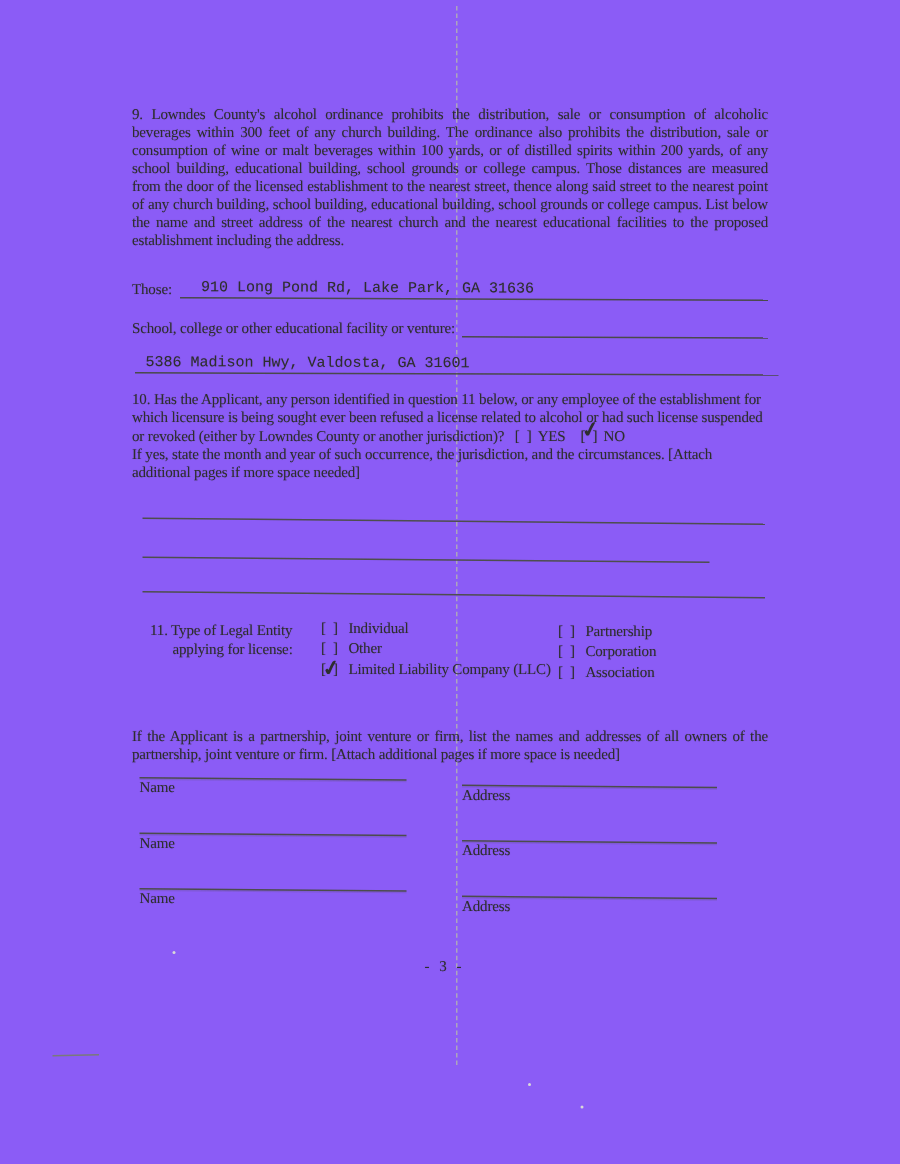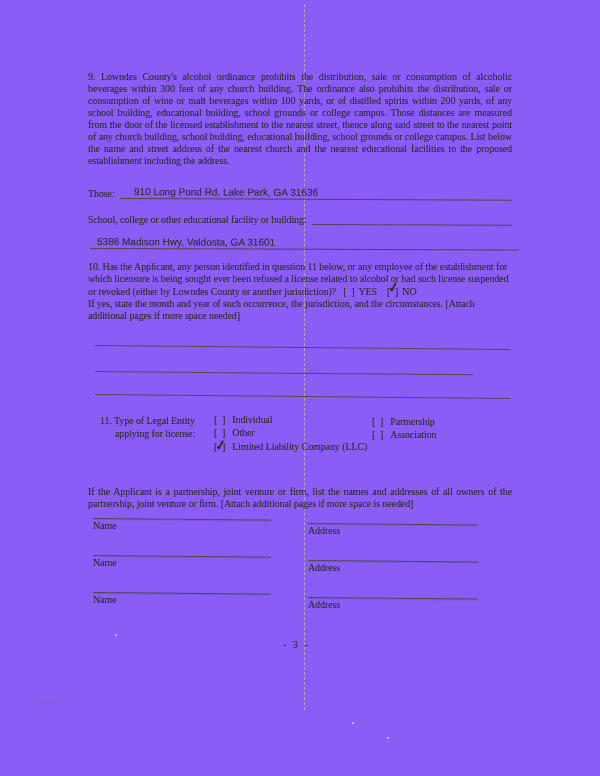--- a/index.html
+++ b/index.html
@@ -23,21 +23,21 @@
   .mark-bl{position:absolute;left:35px;top:703px;width:31px;height:1px;background:#7a7a7a;transform:rotate(-1deg);}
 
   
   .q9{position:absolute;left:88px;top:71px;width:424px;}
 
   .fieldrow{position:absolute;display:flex;align-items:flex-end;}
   .row-church{left:88px;top:186px;width:424px;}
   .row-school{left:88px;top:212px;width:424px;}
   .lbl{flex:none;padding-right:5px;white-space:nowrap;}
   .fill{flex:1 1 auto;border-bottom:1.3px solid #4a4a4a;min-height:12px;transform:rotate(0.25deg);transform-origin:left bottom;}
-  .sansval{font-family:Liberation Sans, sans-serif;letter-spacing:0;}
+  .sansval{font-family:Liberation Mono, monospace;letter-spacing:0;}
   .row-church .sansval{padding-left:14px;}
   .row-addr2{position:absolute;left:90px;top:236px;width:422px;border-bottom:1.3px solid #4a4a4a;padding-left:7px;min-height:12px;transform:rotate(0.2deg);transform-origin:left bottom;}
 
   
   .q10{position:absolute;left:88px;top:261px;width:424px;line-height:12.3px;}
   .cb{position:relative;display:inline-block;white-space:pre;}
   .cb::before{content:"[\00a0\00a0]";}
   .tick{display:none;position:absolute;left:1px;top:-4px;font-size:14px;font-weight:700;transform:rotate(-10deg);}
   .cb.checked .tick{display:block;}
   .tick::before{content:"\2713";}
@@ -79,21 +79,21 @@
   <div class="fold"></div>
 
   <div class="q9 para just">9.  Lowndes County's alcohol ordinance prohibits the distribution, sale or consumption of alcoholic beverages within 300 feet of any church building.  The ordinance also prohibits the distribution, sale or consumption of wine or malt beverages within 100 yards, or of distilled spirits within 200 yards, of any school building, educational building, school grounds or college campus.  Those distances are measured from the door of the licensed establishment to the nearest street, thence along said street to the nearest point of any church building, school building, educational building, school grounds or college campus.  List below the name and street address of the nearest church and the nearest educational facilities to the proposed establishment including the address.</div>
 
   <div class="fieldrow row-church">
     <span class="lbl">Those:</span>
     <span class="fill"><span class="sansval">910 Long Pond Rd, Lake Park, GA 31636</span></span>
   </div>
 
   <div class="fieldrow row-school">
-    <span class="lbl">School, college or other educational facility or building:</span>
+    <span class="lbl">School, college or other educational facility or venture:</span>
     <span class="fill"><span class="sansval"></span></span>
   </div>
 
   <div class="row-addr2">
     <span class="sansval">5386 Madison Hwy, Valdosta, GA 31601</span>
   </div>
 
   <div class="q10 para">
     <span>10. Has the Applicant, any person identified in question 11 below, or any employee of the establishment for which licensure is being sought ever been refused a license related to alcohol or had such license suspended or revoked (either by Lowndes County or another jurisdiction)?</span><span class="cb cb-yes"></span><span class="ynlab">YES</span><span class="cb cb-no checked"><span class="tick"></span></span><span class="ynlab">NO</span>
     <div>If yes, state the month and year of such occurrence, the jurisdiction, and the circumstances.  [Attach additional pages if more space needed]</div>
@@ -120,20 +120,24 @@
     <div class="opt">
       <span class="cb checked"><span class="tick"></span></span>
       <span class="optlbl">Limited Liability Company (LLC)</span>
     </div>
   </div>
 
   <div class="q11col2">
     <div class="opt">
       <span class="cb"></span>
       <span class="optlbl">Partnership</span>
+    </div>
+    <div class="opt">
+      <span class="cb"></span>
+      <span class="optlbl">Corporation</span>
     </div>
     <div class="opt">
       <span class="cb"></span>
       <span class="optlbl">Association</span>
     </div>
   </div>
 
   <div class="pintro para just">If the Applicant is a partnership, joint venture or firm, list the names and addresses of all owners of the partnership, joint venture or firm.  [Attach additional pages if more space is needed]</div>
 
   <div class="prow" style="top:518px;">

